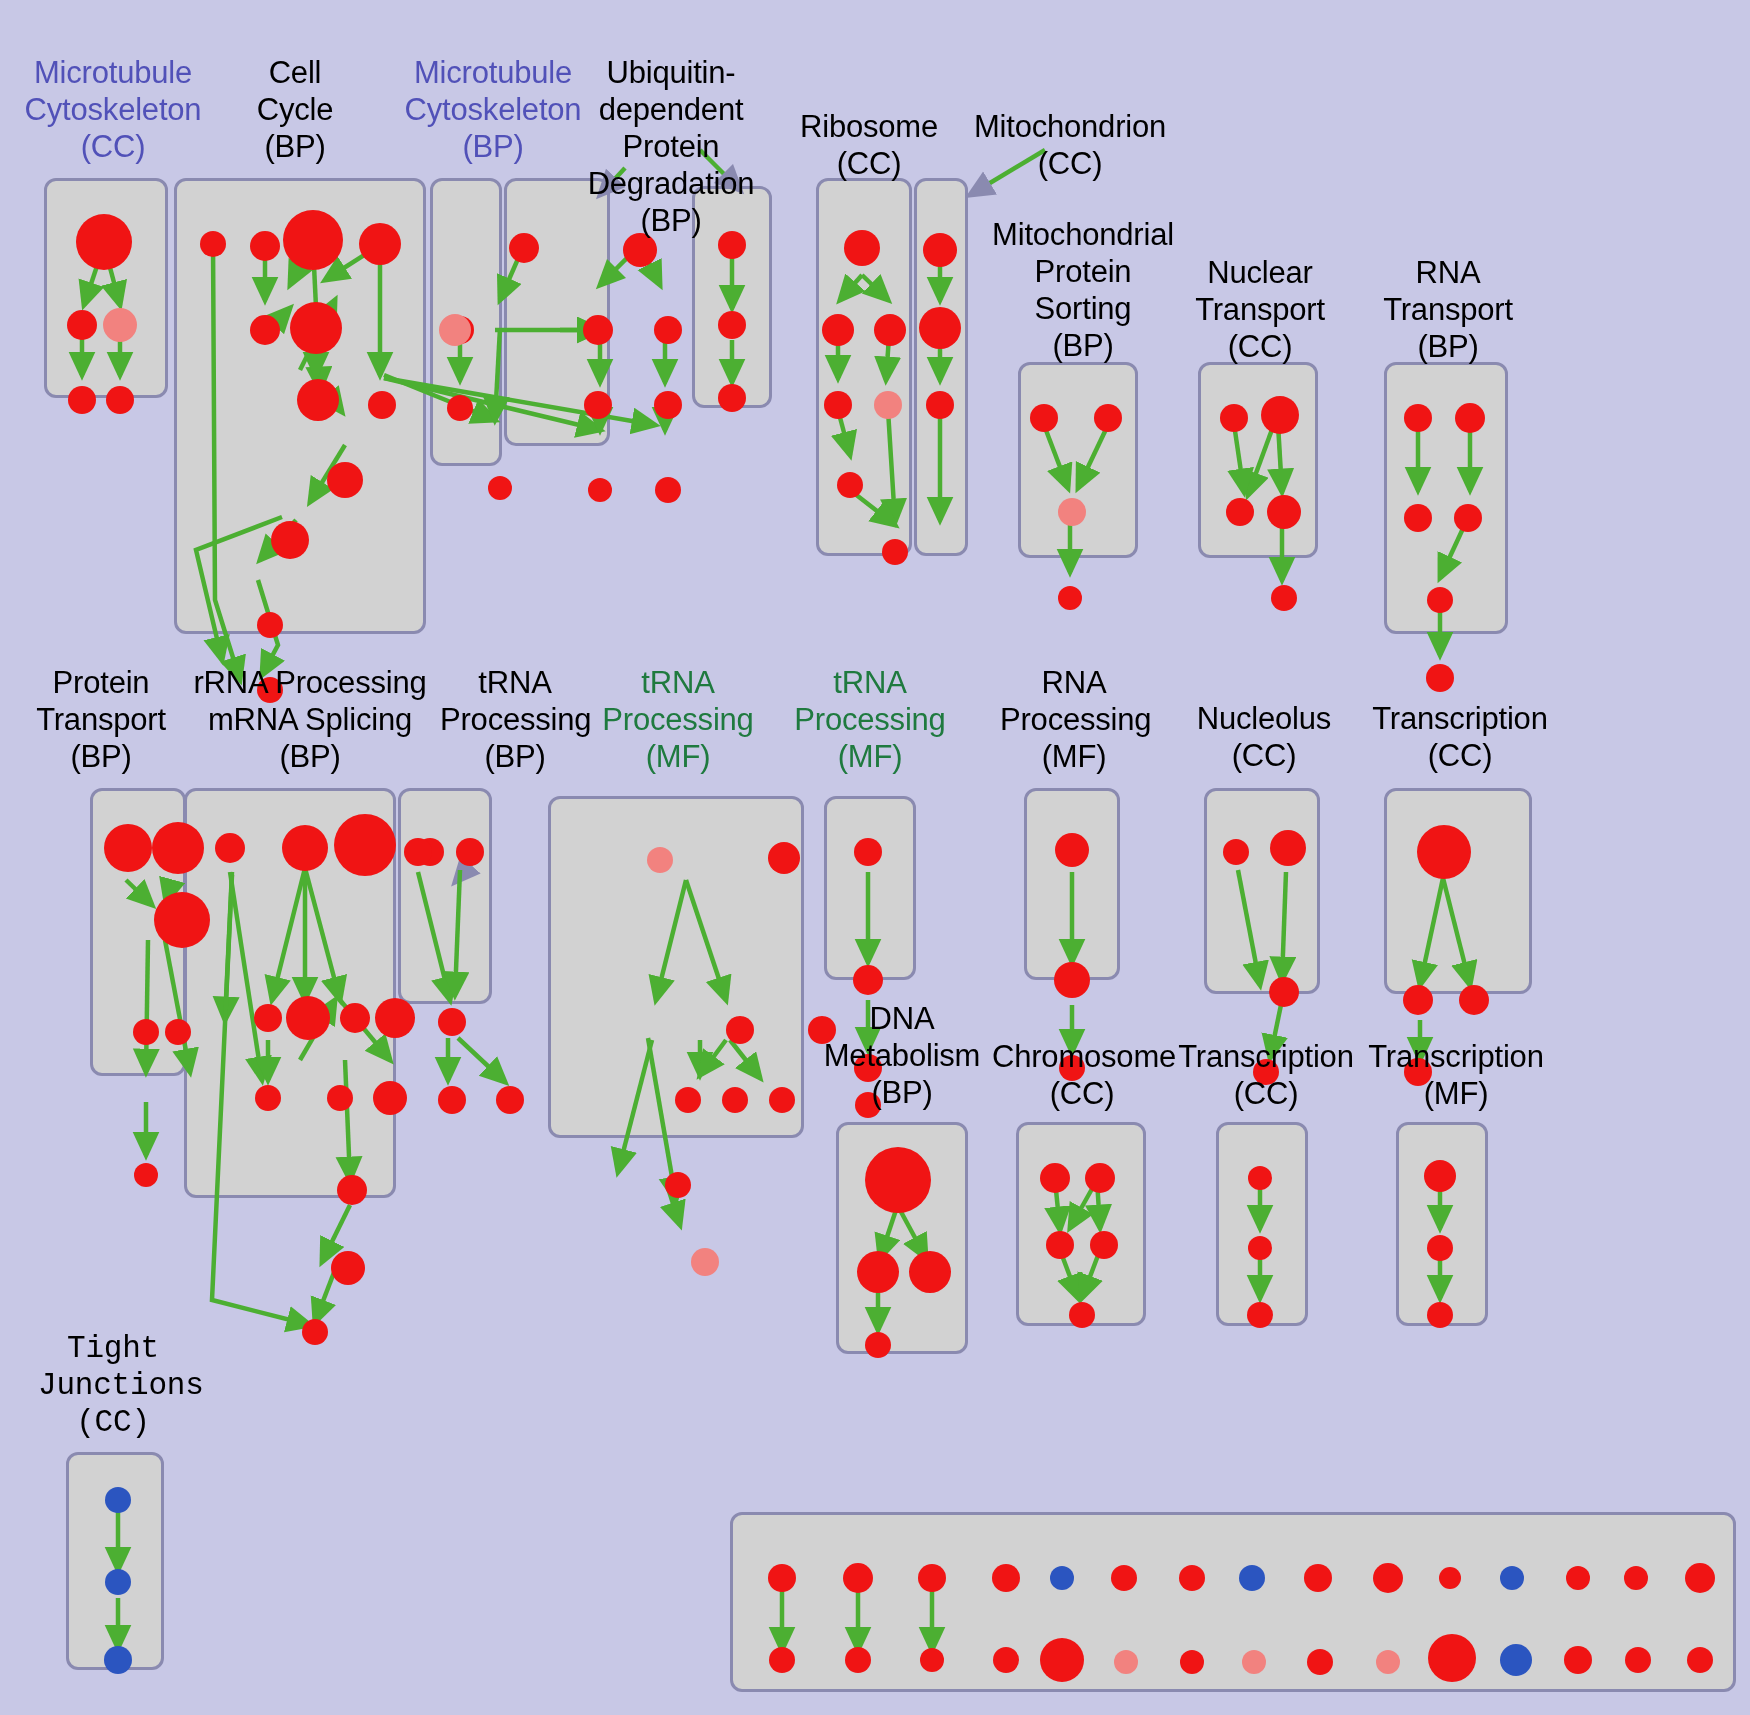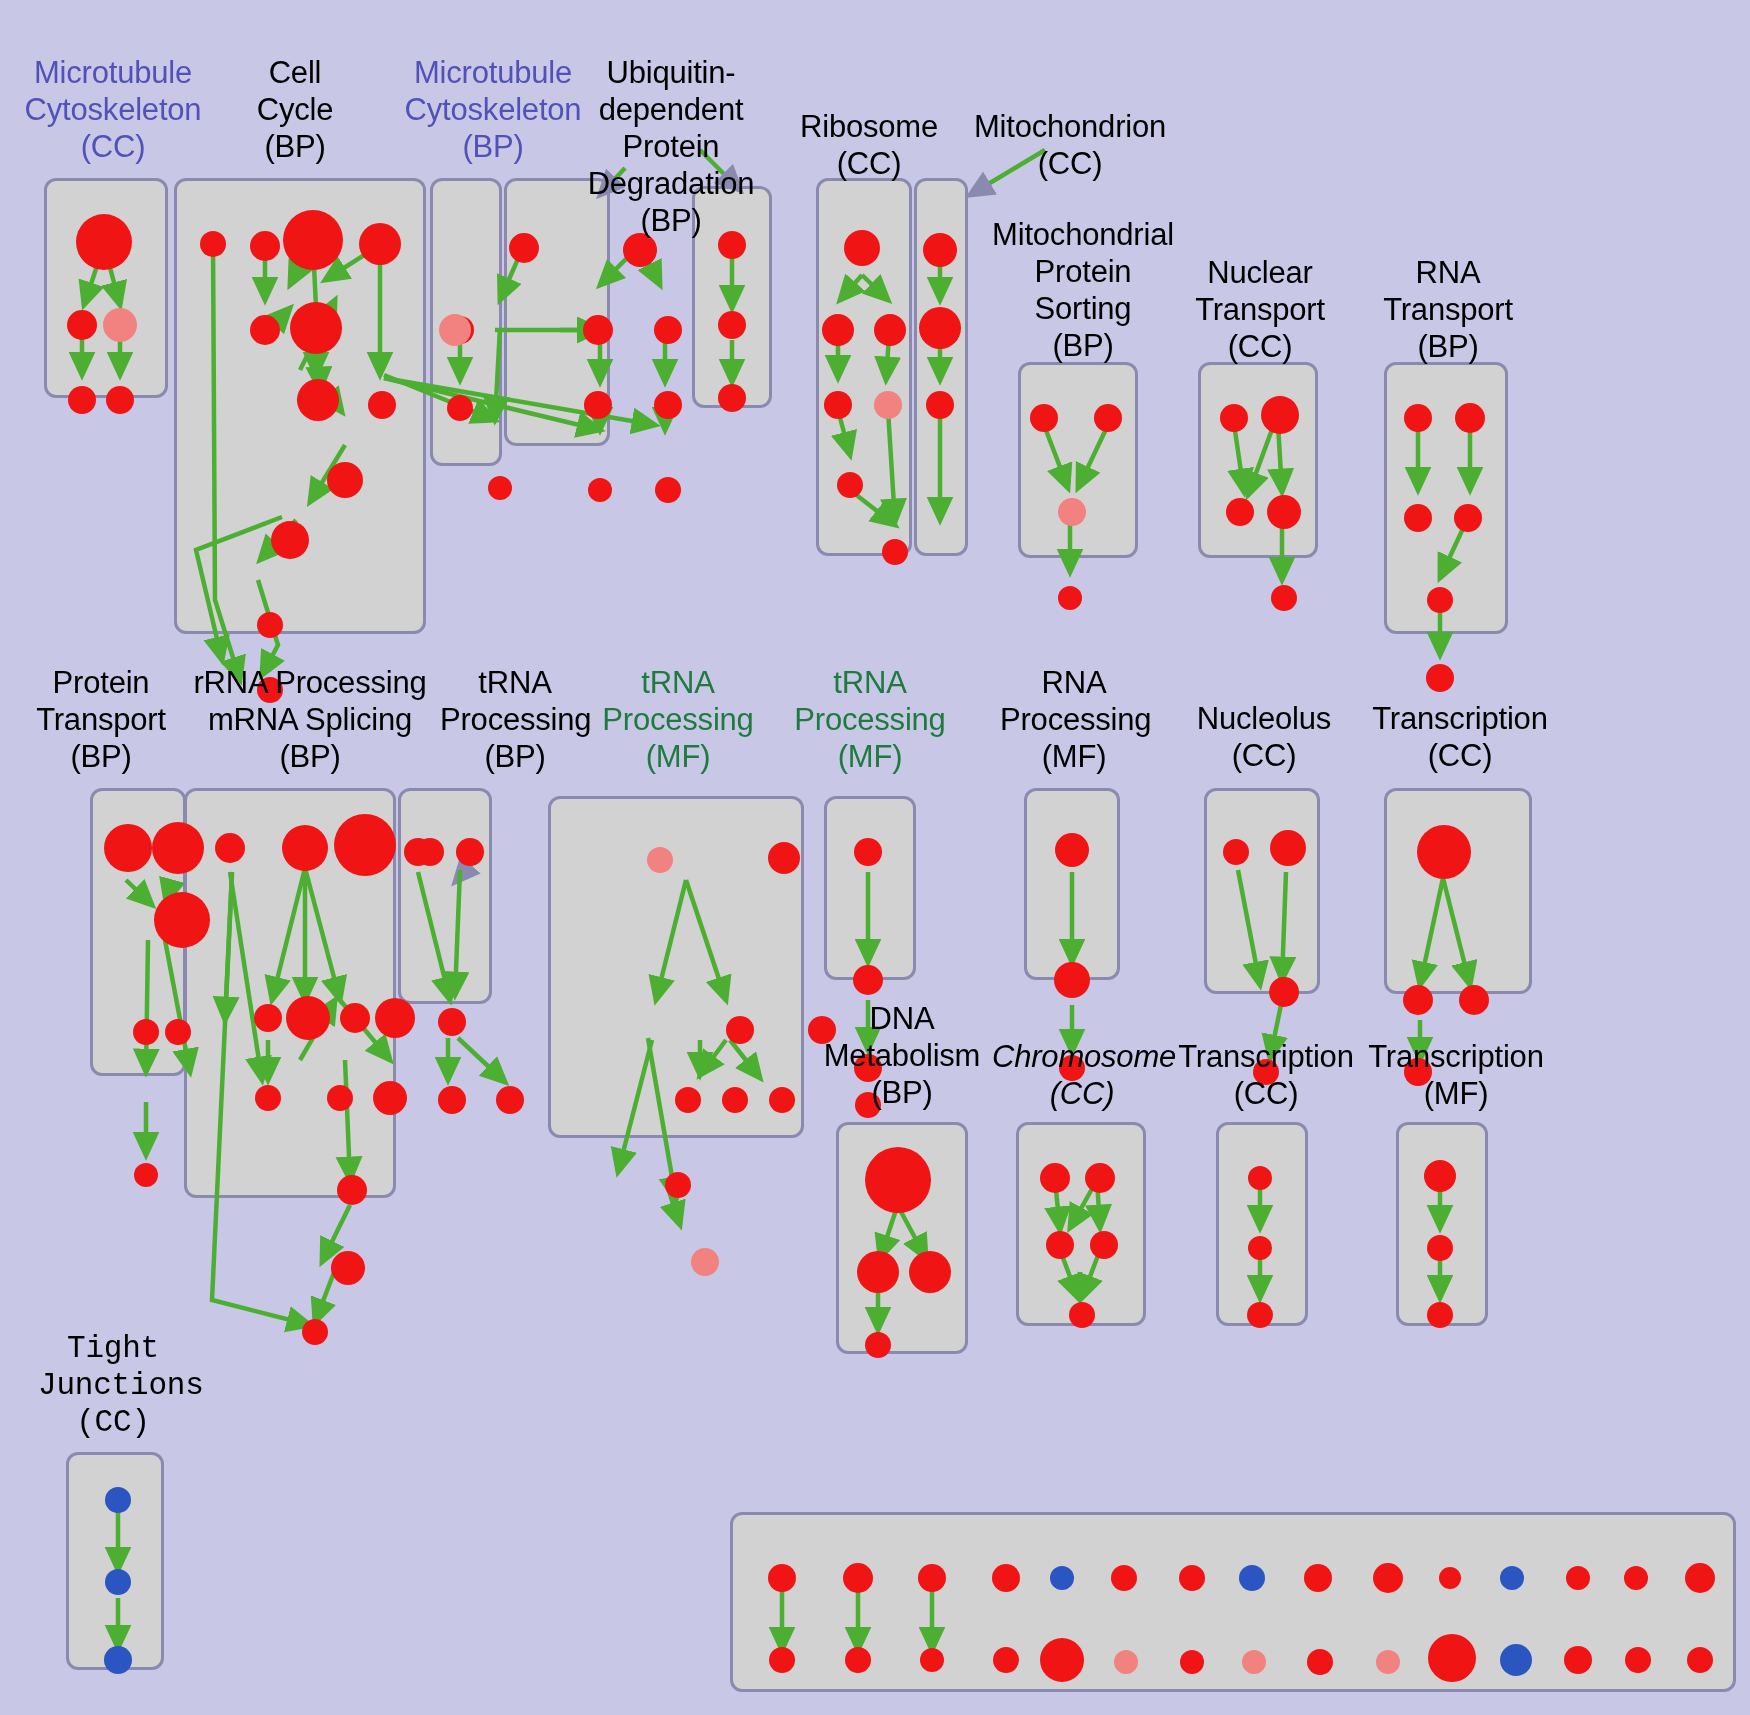--- a/index.html
+++ b/index.html
@@ -470,21 +470,21 @@
 Processing
 (MF)</div>
   <div class="label" style="left:1188px;top:700px;width:152px;">Nucleolus
 (CC)</div>
   <div class="label" style="left:1370px;top:700px;width:180px;">Transcription
 (CC)</div>
 
   <div class="label" style="left:812px;top:1000px;width:180px;">DNA
 Metabolism
 (BP)</div>
-  <div class="label" style="left:992px;top:1038px;width:180px;font-style:italic;">Chromosome
+  <div class="label" style="left:992px;top:1038px;width:180px;">Chromosome
 (CC)</div>
   <div class="label" style="left:1176px;top:1038px;width:180px;">Transcription
 (CC)</div>
   <div class="label" style="left:1366px;top:1038px;width:180px;">Transcription
 (MF)</div>
 
   <div class="label" style="left:38px;top:1330px;width:150px;font-family:Liberation Mono, monospace;">Tight
 Junctions
 (CC)</div>
 

